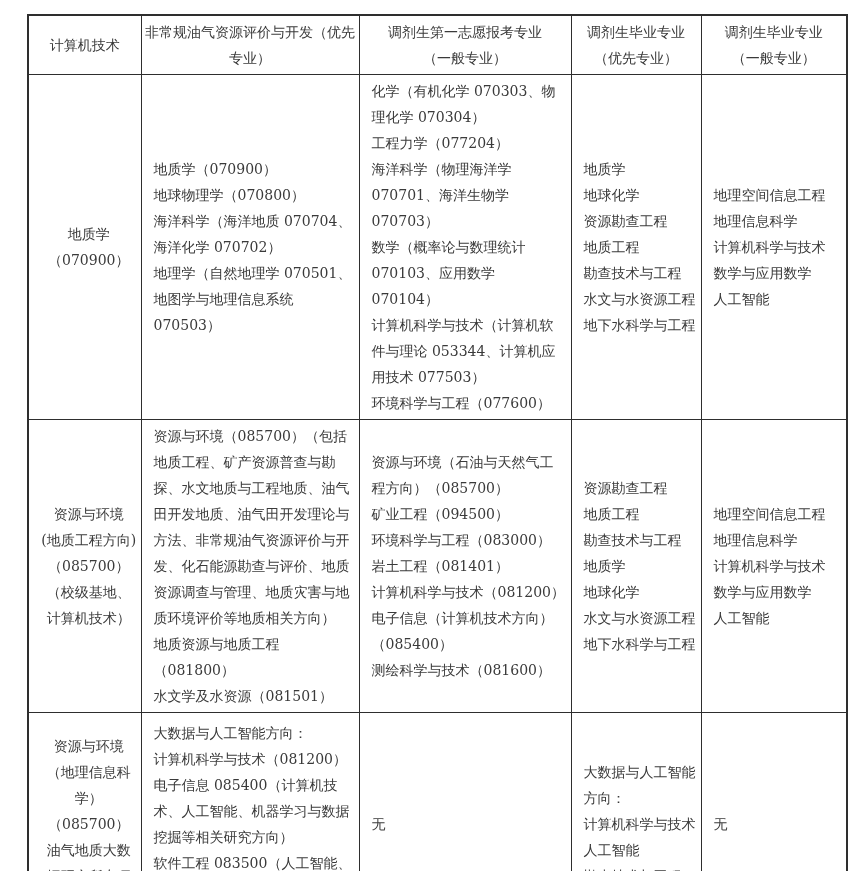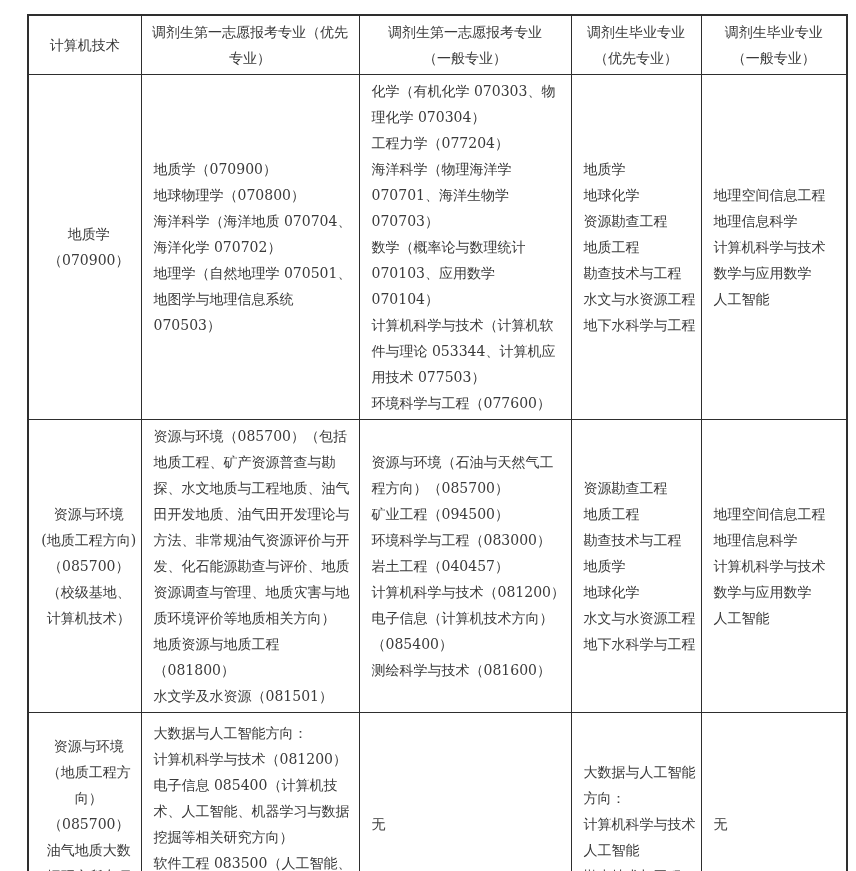--- a/index.html
+++ b/index.html
@@ -63,21 +63,21 @@
       <col style="width:212px">
       <col style="width:130px">
       <col style="width:146px">
     </colgroup>
     <thead>
       <tr style="height:54px">
         <th>
             <div class="cell-line">计算机技术</div>
           </th>
         <th>
-            <div class="cell-line">调剂生第一志愿报考专业（优先</div>
+            <div class="cell-line">非常规油气资源评价与开发（优先</div>
             <div class="cell-line">专业）</div>
           </th>
         <th>
             <div class="cell-line">调剂生第一志愿报考专业</div>
             <div class="cell-line">（一般专业）</div>
           </th>
         <th>
             <div class="cell-line">调剂生毕业专业</div>
             <div class="cell-line">（优先专业）</div>
           </th>
@@ -133,21 +133,21 @@
           </td>
         <td class="list-cell">
             <div class="cell-line">资源与环境（085700）（包括地质工程、矿产资源普查与勘探、水文地质与工程地质、油气田开发地质、油气田开发理论与方法、非常规油气资源评价与开发、化石能源勘查与评价、地质资源调查与管理、地质灾害与地质环境评价等地质相关方向）</div>
             <div class="cell-line">地质资源与地质工程（081800）</div>
             <div class="cell-line">水文学及水资源（081501）</div>
           </td>
         <td class="list-cell">
             <div class="cell-line">资源与环境（石油与天然气工程方向）（085700）</div>
             <div class="cell-line">矿业工程（094500）</div>
             <div class="cell-line">环境科学与工程（083000）</div>
-            <div class="cell-line">岩土工程（040457）</div>
+            <div class="cell-line">岩土工程（081401）</div>
             <div class="cell-line">计算机科学与技术（081200）</div>
             <div class="cell-line">电子信息（计算机技术方向）（085400）</div>
             <div class="cell-line">测绘科学与技术（081600）</div>
           </td>
         <td class="list-cell">
             <div class="cell-line">资源勘查工程</div>
             <div class="cell-line">地质工程</div>
             <div class="cell-line">勘查技术与工程</div>
             <div class="cell-line">地质学</div>
             <div class="cell-line">地球化学</div>
@@ -158,21 +158,21 @@
             <div class="cell-line">地理空间信息工程</div>
             <div class="cell-line">地理信息科学</div>
             <div class="cell-line">计算机科学与技术</div>
             <div class="cell-line">数学与应用数学</div>
             <div class="cell-line">人工智能</div>
           </td>
       </tr>
       <tr style="height:223px">
         <td class="center-cell">
             <div class="cell-line">资源与环境</div>
-            <div class="cell-line">（地质工程方向）</div>
+            <div class="cell-line">（地理信息科学）</div>
             <div class="cell-line">（085700）</div>
             <div class="cell-line">油气地质大数据研究所专项指标</div>
           </td>
         <td class="list-cell">
             <div class="cell-line">大数据与人工智能方向：</div>
             <div class="cell-line">计算机科学与技术（081200）</div>
             <div class="cell-line">电子信息 085400（计算机技术、人工智能、机器学习与数据挖掘等相关研究方向）</div>
             <div class="cell-line">软件工程 083500（人工智能、数据科学与机器智能、数据科学与大数据技术等相关研究方向）</div>
           </td>
         <td class="list-cell">

